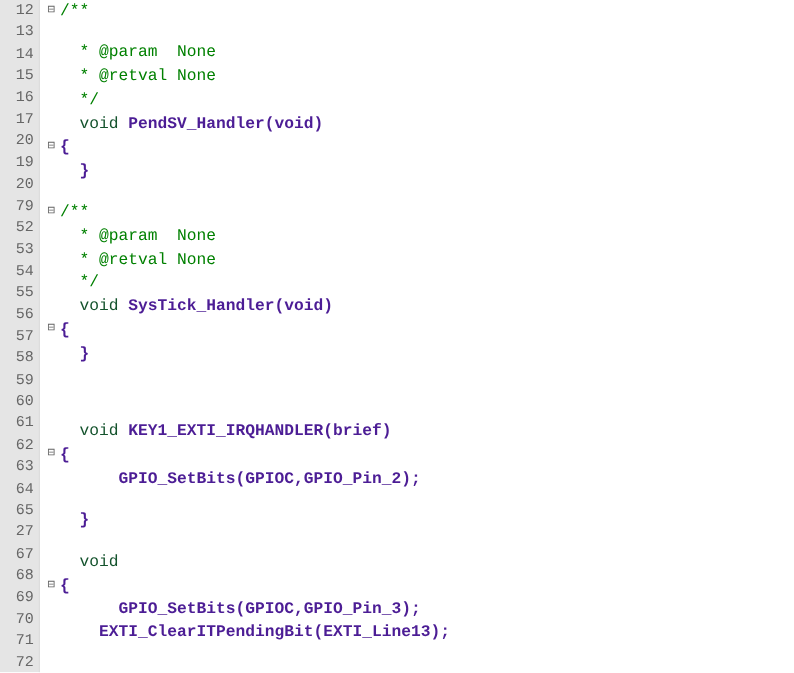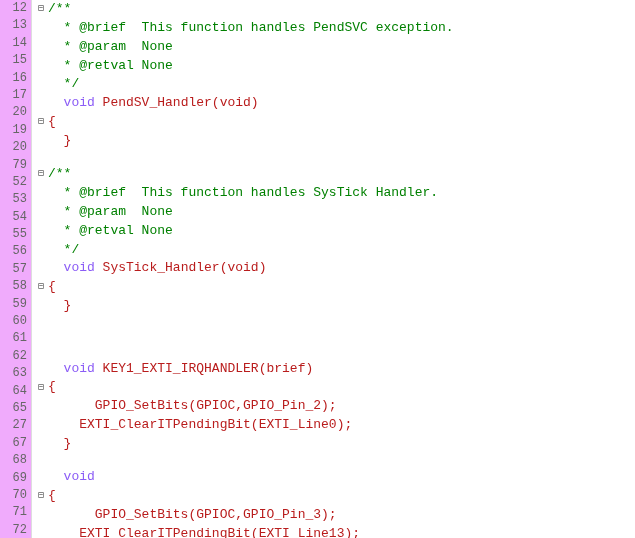--- a/index.html
+++ b/index.html
@@ -19,21 +19,21 @@
 
     .code-container {
       display: flex;
       width: 635px;
       height: 538px;
       overflow: hidden;
       background: #ffffff;
     }
 
     .line-numbers {
-      background: #f0abfc;
+      background: #e5e5e5;
       color: #666666;
       text-align: right;
       padding: 0 0 0 4px;
       min-width: 32px;
       user-select: none;
       border-right: 1px solid #dddddd;
       font-size: 12px;
       line-height: 1.45;
     }
 
@@ -59,22 +59,22 @@
     .fold-indicator {
       display: inline-block;
       width: 10px;
       font-size: 10px;
       color: #666666;
       cursor: pointer;
       user-select: none;
     }
 
     .c-comment { color: #008000; }
-    .c-keyword { color: #8b5cf6; }
-    .c-text { color: #b91c1c; }
+    .c-keyword { color: #14532d; }
+    .c-text { color: #4c1d95; font-weight: bold; }
   </style>
 </head>
 <body>
 
 <div class="code-container">
   <div class="line-numbers" id="line-numbers-col">
       <div>12</div>
       <div>13</div>
       <div>14</div>
       <div>15</div>
@@ -101,43 +101,42 @@
       <div>27</div>
       <div>67</div>
       <div>68</div>
       <div>69</div>
       <div>70</div>
       <div>71</div>
       <div>72</div>
     </div>
   <div class="code-area" id="code-area-col">
       <div class="code-line"><span class="fold-indicator">⊟</span><span class="c-comment">/**</span></div>
-      <div class="code-line"><span class="fold-indicator"> </span><span class="c-comment">  * @brief  This function handles PendSVC exception.</span></div>
+      <div class="code-line"><span class="fold-indicator"> </span></div>
       <div class="code-line"><span class="fold-indicator"> </span><span class="c-comment">  * @param  None</span></div>
       <div class="code-line"><span class="fold-indicator"> </span><span class="c-comment">  * @retval None</span></div>
       <div class="code-line"><span class="fold-indicator"> </span><span class="c-comment">  */</span></div>
       <div class="code-line"><span class="fold-indicator"> </span><span class="c-keyword">  void</span><span class="c-text"> PendSV_Handler(void)</span></div>
       <div class="code-line"><span class="fold-indicator">⊟</span><span class="c-text">{</span></div>
       <div class="code-line"><span class="fold-indicator"> </span><span class="c-text">  }</span></div>
       <div class="code-line"><span class="fold-indicator"> </span><span class="c-text"></span></div>
       <div class="code-line"><span class="fold-indicator">⊟</span><span class="c-comment">/**</span></div>
-      <div class="code-line"><span class="fold-indicator"> </span><span class="c-comment">  * @brief  This function handles SysTick Handler.</span></div>
       <div class="code-line"><span class="fold-indicator"> </span><span class="c-comment">  * @param  None</span></div>
       <div class="code-line"><span class="fold-indicator"> </span><span class="c-comment">  * @retval None</span></div>
       <div class="code-line"><span class="fold-indicator"> </span><span class="c-comment">  */</span></div>
       <div class="code-line"><span class="fold-indicator"> </span><span class="c-keyword">  void</span><span class="c-text"> SysTick_Handler(void)</span></div>
       <div class="code-line"><span class="fold-indicator">⊟</span><span class="c-text">{</span></div>
       <div class="code-line"><span class="fold-indicator"> </span><span class="c-text">  }</span></div>
       <div class="code-line"><span class="fold-indicator"> </span><span class="c-text"></span></div>
       <div class="code-line"><span class="fold-indicator"> </span><span class="c-text"></span></div>
       <div class="code-line"><span class="fold-indicator"> </span><span class="c-text"></span></div>
       <div class="code-line"><span class="fold-indicator"> </span><span class="c-keyword">  void</span><span class="c-text"> KEY1_EXTI_IRQHANDLER(brief)</span></div>
       <div class="code-line"><span class="fold-indicator">⊟</span><span class="c-text">{</span></div>
       <div class="code-line"><span class="fold-indicator"> </span><span class="c-text">      GPIO_SetBits(GPIOC,GPIO_Pin_2);</span></div>
-      <div class="code-line"><span class="fold-indicator"> </span><span class="c-text">    EXTI_ClearITPendingBit(EXTI_Line0);</span></div>
+      <div class="code-line"><span class="fold-indicator"> </span></div>
       <div class="code-line"><span class="fold-indicator"> </span><span class="c-text">  }</span></div>
       <div class="code-line"><span class="fold-indicator"> </span><span class="c-text"></span></div>
       <div class="code-line"><span class="fold-indicator"> </span><span class="c-keyword">  void</span></div>
       <div class="code-line"><span class="fold-indicator">⊟</span><span class="c-text">{</span></div>
       <div class="code-line"><span class="fold-indicator"> </span><span class="c-text">      GPIO_SetBits(GPIOC,GPIO_Pin_3);</span></div>
       <div class="code-line"><span class="fold-indicator"> </span><span class="c-text">    EXTI_ClearITPendingBit(EXTI_Line13);</span></div>
     </div>
 </div>
 
 </body></html>

